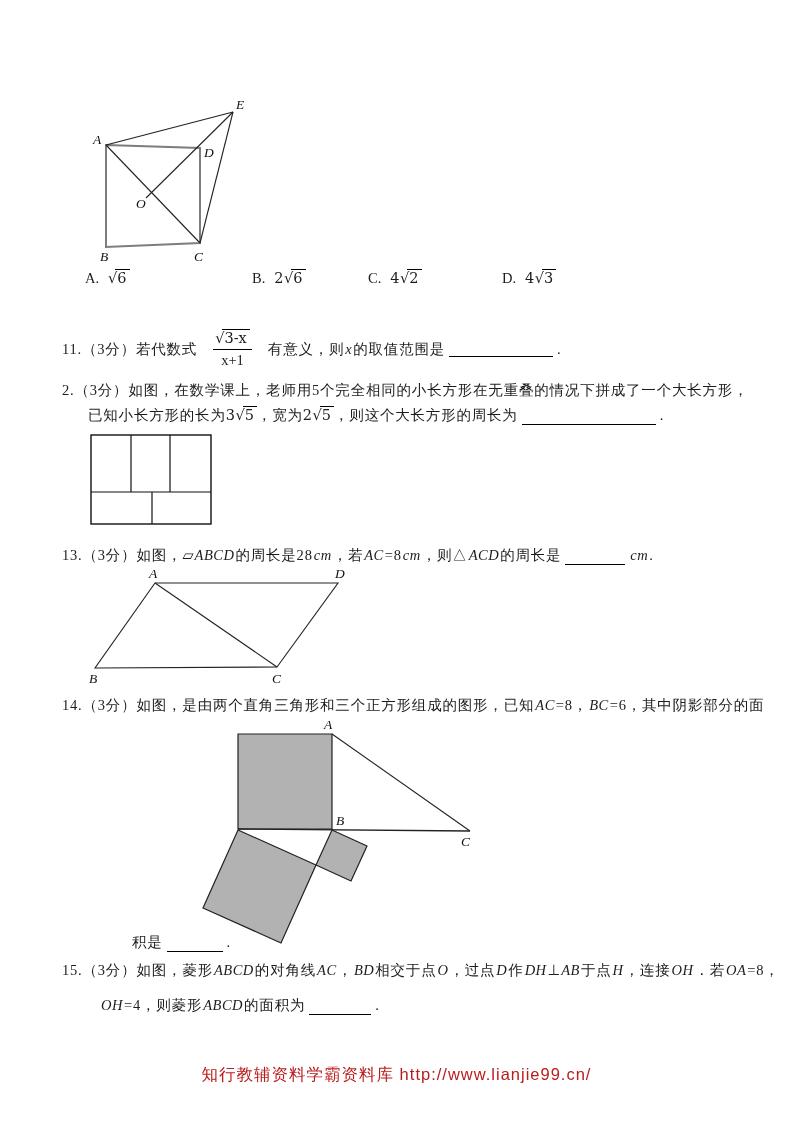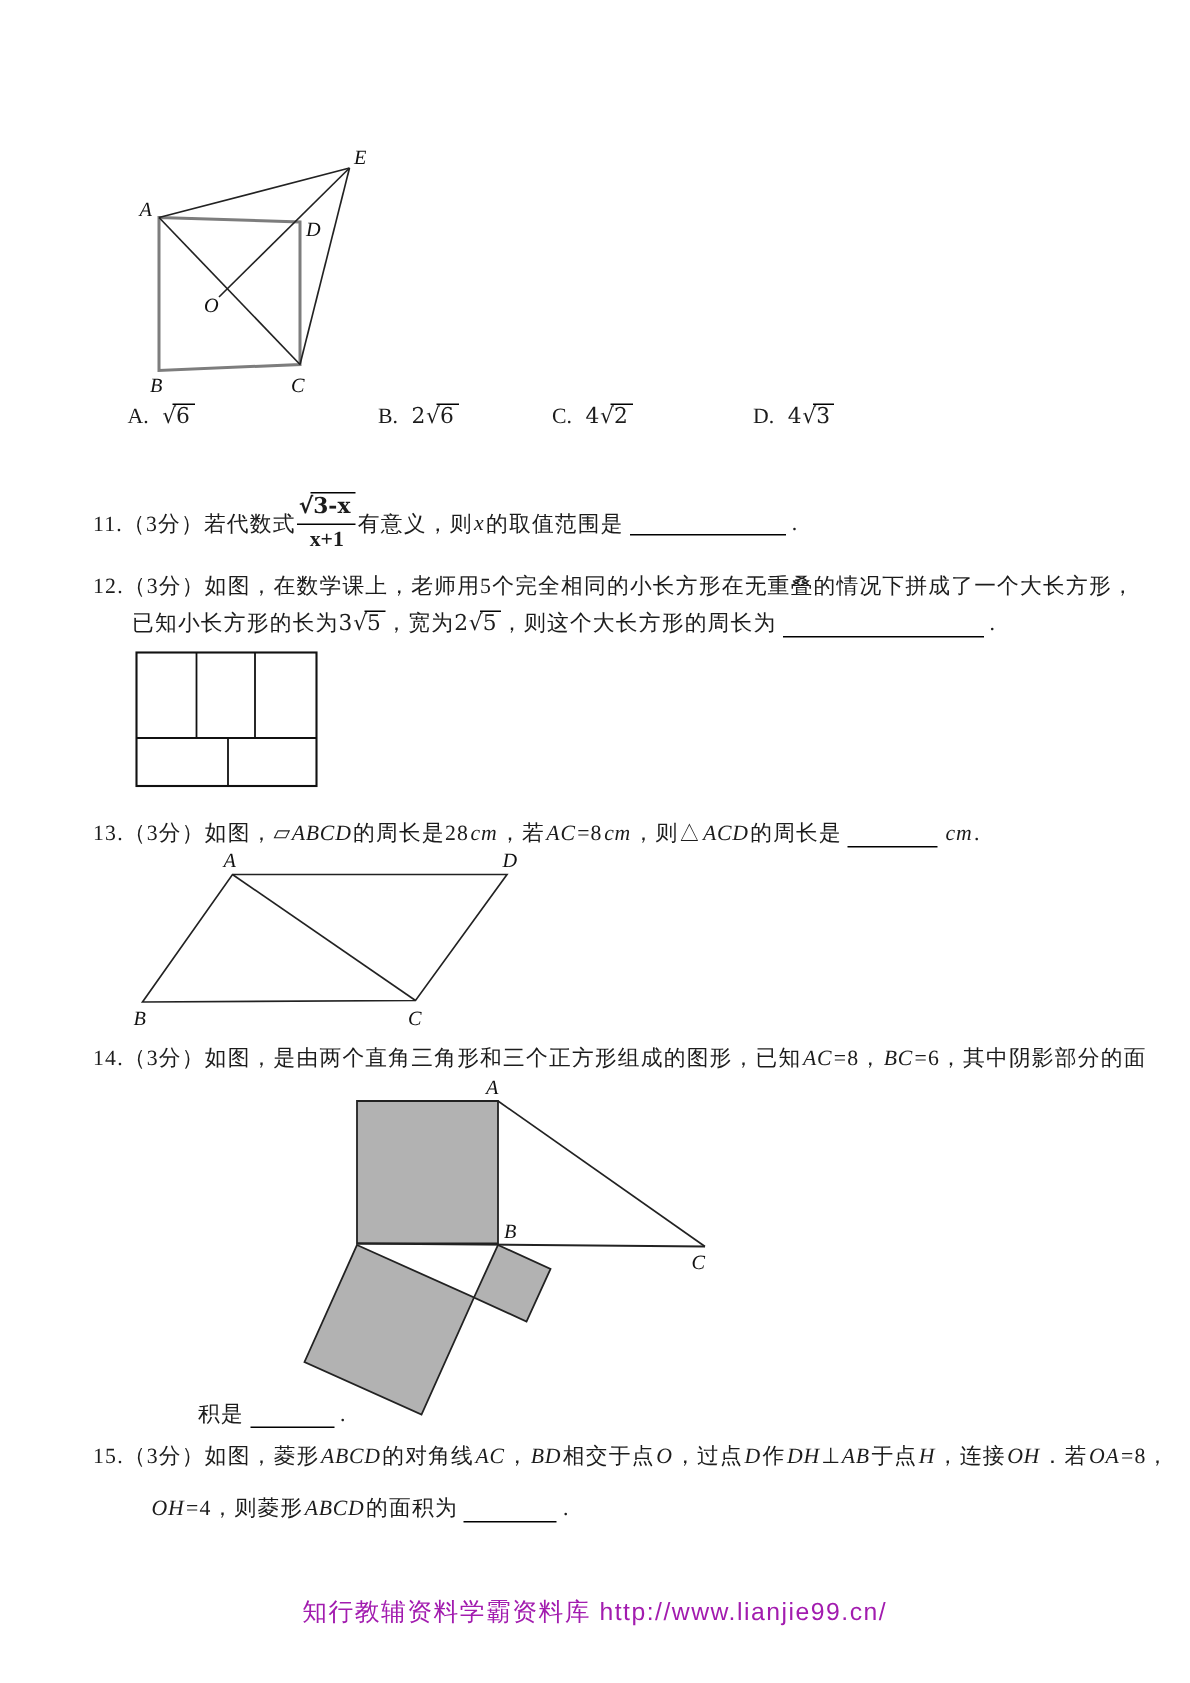--- a/index.html
+++ b/index.html
@@ -6,28 +6,28 @@
   .page{position:relative;width:793px;height:1122px;background:#ffffff;overflow:hidden;
         font-family:"Liberation Serif",serif;color:#1c1c1c;font-size:14.5px;}
   .line{position:absolute;white-space:nowrap;letter-spacing:0.8px;}
   .var{font-family:"Liberation Serif",serif;font-style:italic;letter-spacing:0.5px;padding:0 1px;}
   .num{letter-spacing:0.5px;}
   .blank{display:inline-block;border-bottom:1px solid #000;height:15px;vertical-align:bottom;margin:0 4px;}
   .sq{white-space:nowrap;letter-spacing:0;font-family:"DejaVu Serif",serif;}
   .sq .rt{font-family:"DejaVu Sans",sans-serif;}
   .sq .bar{border-top:1.4px solid #000;padding:0 3px 0 2px;margin-left:-2px;letter-spacing:0;}
   .frac{display:inline-flex;flex-direction:column;align-items:center;vertical-align:middle;
-        margin:0 0;line-height:1.25;letter-spacing:0;font-weight:bold;}
+        margin:0 16px;line-height:1.25;letter-spacing:0;}
   .frac .fr-den{border-top:1.4px solid #000;padding:1px 8px 0 8px;}
   .frac .fr-num{padding:0 2px 1px 2px;}
   .header{font-family:"Liberation Sans",sans-serif;font-weight:700;font-size:15px;letter-spacing:1px;}
   .opt{position:absolute;white-space:nowrap;letter-spacing:0;}
   .opt .okey{margin-right:9px;letter-spacing:0;}
   .footer{position:absolute;left:0;top:1064px;width:793px;text-align:center;
-          font-family:"Liberation Sans",sans-serif;font-size:16.5px;color:#a21caf;letter-spacing:1px;}
+          font-family:"Liberation Sans",sans-serif;font-size:16.5px;color:#b91c1c;letter-spacing:1px;}
   svg{position:absolute;overflow:visible;}
   svg text{font-family:"Liberation Serif",serif;font-style:italic;font-size:13.5px;fill:#111;}
 </style>
 </head>
 <body>
 
 <div class="page">
 
   <svg style="left:85px;top:95px;" width="180" height="172" viewBox="0 0 180 172">
     <polygon points="21,50 115,53 115,148 21,152" fill="none" stroke="#7d7d7d" stroke-width="2"></polygon>
@@ -63,21 +63,21 @@
         <span class="fr-num sq"><span class="rt">√</span><span class="bar">3-x</span></span>
         <span class="fr-den">x+1</span>
       </span>
       <span>有意义，则</span>
       <span class="var">x</span>
       <span>的取值范围是</span>
       <span class="blank" style="width:104px;"></span>
       <span>.</span>
   </div>
 
-  <div class="line" style="left:62px;top:381px;">12.（3分）如图，在数学课上，老师用5个完全相同的小长方形在无重叠的情况下拼成了一个大长方形，</div>
+  <div class="line" style="left:62px;top:381px;">2.（3分）如图，在数学课上，老师用5个完全相同的小长方形在无重叠的情况下拼成了一个大长方形，</div>
   <div class="line" style="left:88px;top:406px;">
     <span>已知小长方形的长为</span><span class="sq"><span class="num">3</span><span class="rt">√</span><span class="bar">5</span></span><span>，宽为</span><span class="sq"><span class="num">2</span><span class="rt">√</span><span class="bar">5</span></span><span>，则这个大长方形的周长为</span><span class="blank" style="width:134px;"></span><span>.</span>
   </div>
 
   <svg style="left:88px;top:432px;" width="130" height="97" viewBox="0 0 130 97">
     <rect x="3" y="3" width="120" height="89" fill="none" stroke="#111" stroke-width="1.4"></rect>
     <line x1="3" y1="60" x2="123" y2="60" stroke="#111" stroke-width="1.2"></line>
     <line x1="43" y1="3" x2="43" y2="60" stroke="#111" stroke-width="1.2"></line>
     <line x1="82" y1="3" x2="82" y2="60" stroke="#111" stroke-width="1.2"></line>
     <line x1="64" y1="60" x2="64" y2="92" stroke="#111" stroke-width="1.2"></line>

